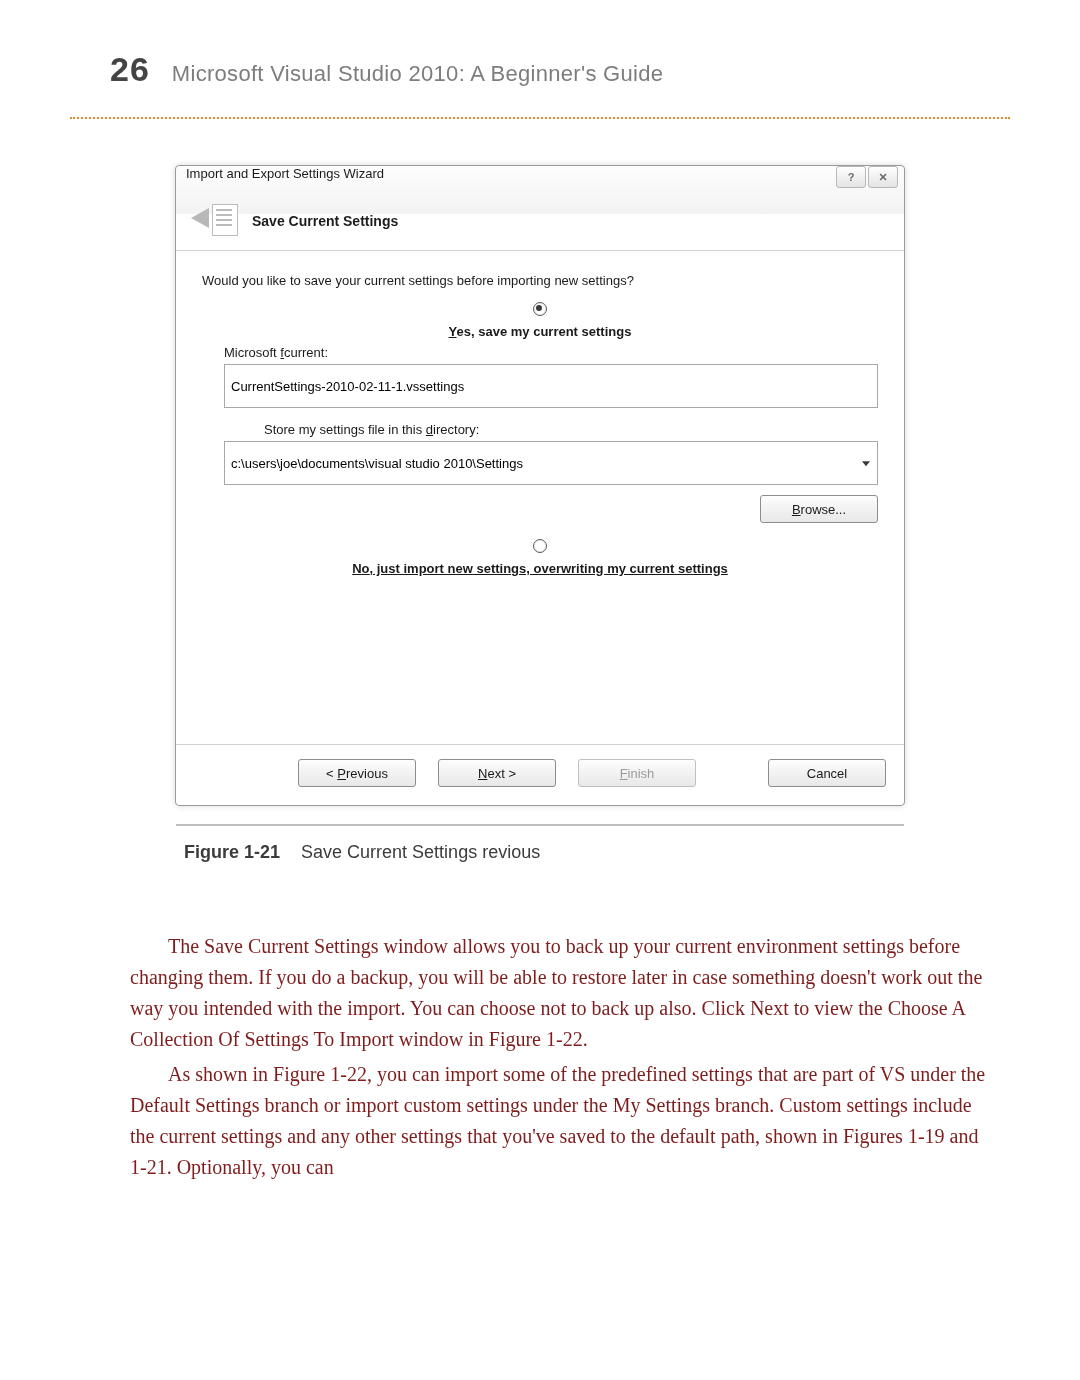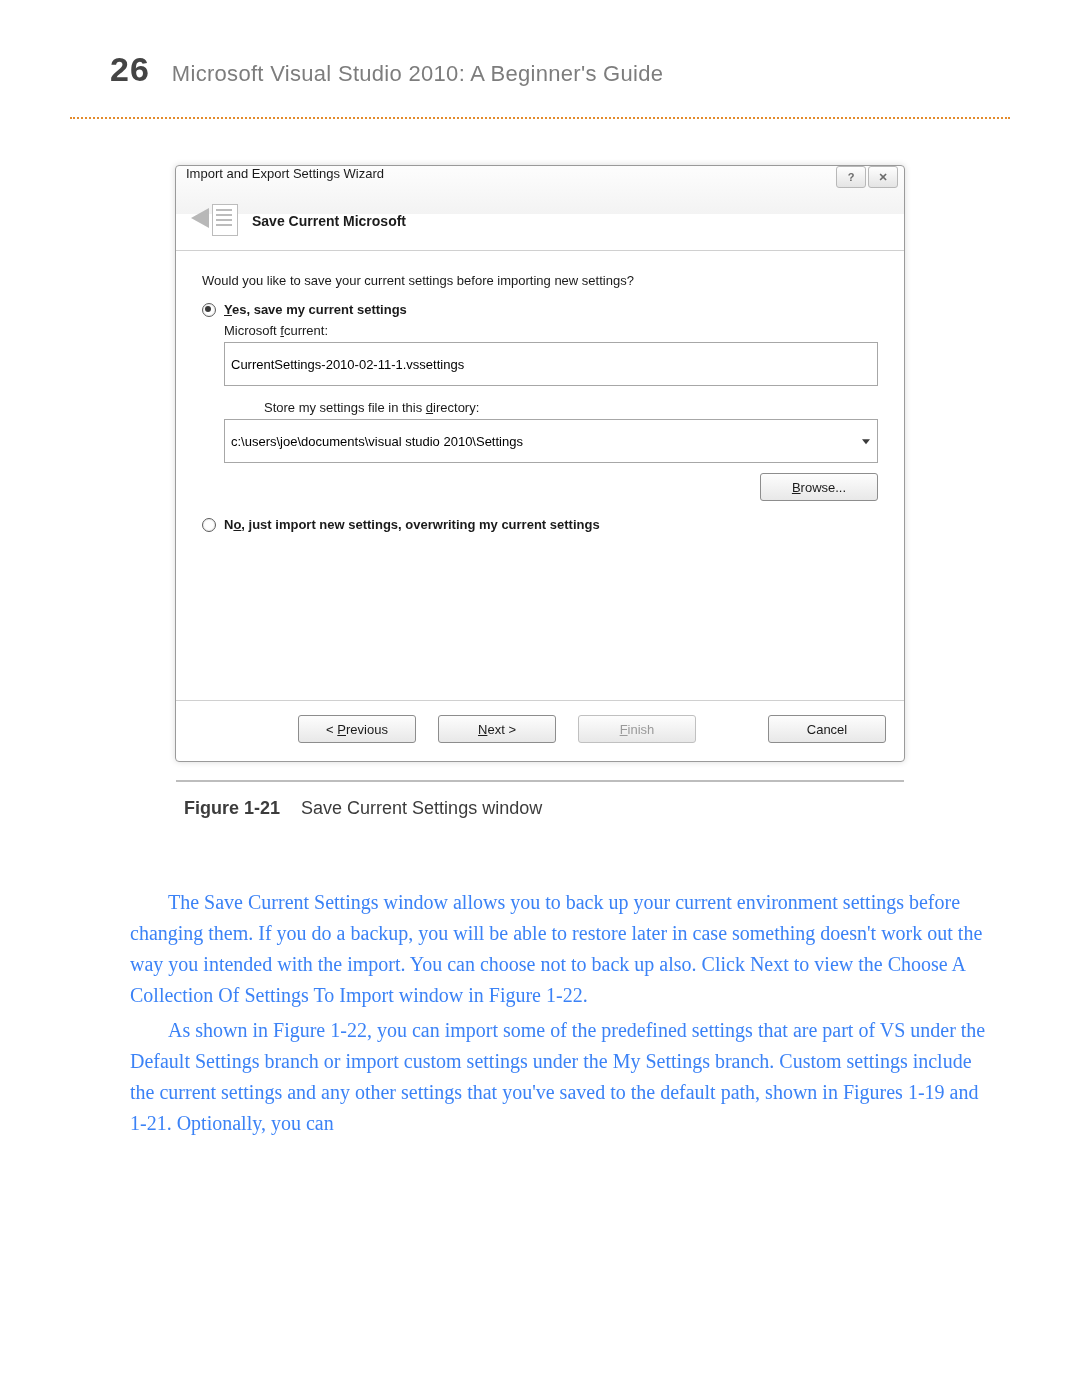--- a/index.html
+++ b/index.html
@@ -128,21 +128,21 @@
     font-size: 14px;
     color: #1c1c1c;
   }
   .divider { height:1px; background: var(--win-inner-border); margin: 0 0 22px 0; }
 
   .body-area {
     padding: 0 26px 10px 26px;
   }
   .prompt { margin-bottom: 14px; }
 
-  .radio-row { display:flex; align-items:center; gap:8px; margin-bottom:6px; }
+  .radio-row { display:flex; align-items:center; gap:8px; margin-bottom:6px;flex-direction:column; }
   .radio {
     width:12px;height:12px;border:1px solid #5c5c5c;border-radius:50%;
     position:relative; background:#fff;
     box-shadow: inset 0 0 2px rgba(0,0,0,.2);
   }
   .radio.dot:after{
     content:""; position:absolute; left:2px; top:2px;
     width:6px;height:6px;border-radius:50%;
     background:#3a3a3a;
   }
@@ -211,21 +211,21 @@
     font-size: 18px;
     color:#3c3c3c;
     margin: 0 0 68px 114px;
   }
   .caption b { font-weight:700; margin-right:16px; }
 
   .body-text {
     font-family: var(--body-serif);
     font-size: 20px;
     line-height: 1.55;
-    color:#3b82f6;
+    color:#7f1d1d;
     margin: 0 24px 0 60px;
   }
   .body-text p { margin: 0 0 4px 0; text-indent: 38px; }
 </style>
 </head>
 <body>
 
 <div class="page">
 
   <div class="run-head">
@@ -241,21 +241,21 @@
         <span class="title-text">Import and Export Settings Wizard</span>
         <span class="winbtn">?</span>
         <span class="winbtn">✕</span>
       </div>
 
       <div class="subhead">
         <div class="wiz-icon">
           <div class="arrow"></div>
           <div class="list"></div>
         </div>
-        <div class="sh-title">Save Current Microsoft</div>
+        <div class="sh-title">Save Current Settings</div>
       </div>
       <div class="divider"></div>
 
       <div class="body-area">
         <div class="prompt">Would you like to save your current settings before importing new settings?</div>
 
         <div class="radio-row">
           <span class="radio dot"></span>
           <span class="radio-label">
             <span class="ul">Y</span><span>es, save my current settings</span>
@@ -276,21 +276,21 @@
             <span class="caret"></span>
           </div>
 
           <div class="row-right">
             <span class="btn">
               <span><span class="ul">B</span><span>rowse...</span></span>
             </span>
           </div>
         </div>
 
-        <div class="radio-row" style="margin-top:16px;">
+        <div class="radio-row" style="margin-top:16px;text-decoration:underline;">
           <span class="radio"></span>
           <span class="radio-label">
             <span>N</span><span class="ul">o</span><span>, just import new settings, overwriting my current settings</span>
           </span>
         </div>
 
         <div class="spacer"></div>
       </div>
 
       <div class="footer-bar">
@@ -308,21 +308,21 @@
           <span>Cancel</span>
         </span>
       </div>
 
     </div>
   </div>
 
   <div class="caption-rule"></div>
   <div class="caption">
     <b>Figure 1-21</b>
-    <span>Save Current Settings window</span>
+    <span>Save Current Settings revious</span>
   </div>
 
   <div class="body-text">
     <p>The Save Current Settings window allows you to back up your current environment settings before changing them. If you do a backup, you will be able to restore later in case something doesn't work out the way you intended with the import. You can choose not to back up also. Click Next to view the Choose A Collection Of Settings To Import window in Figure 1-22.</p>
     <p>As shown in Figure 1-22, you can import some of the predefined settings that are part of VS under the Default Settings branch or import custom settings under the My Settings branch. Custom settings include the current settings and any other settings that you've saved to the default path, shown in Figures 1-19 and 1-21. Optionally, you can</p>
   </div>
 
 </div>
 
 </body></html>

